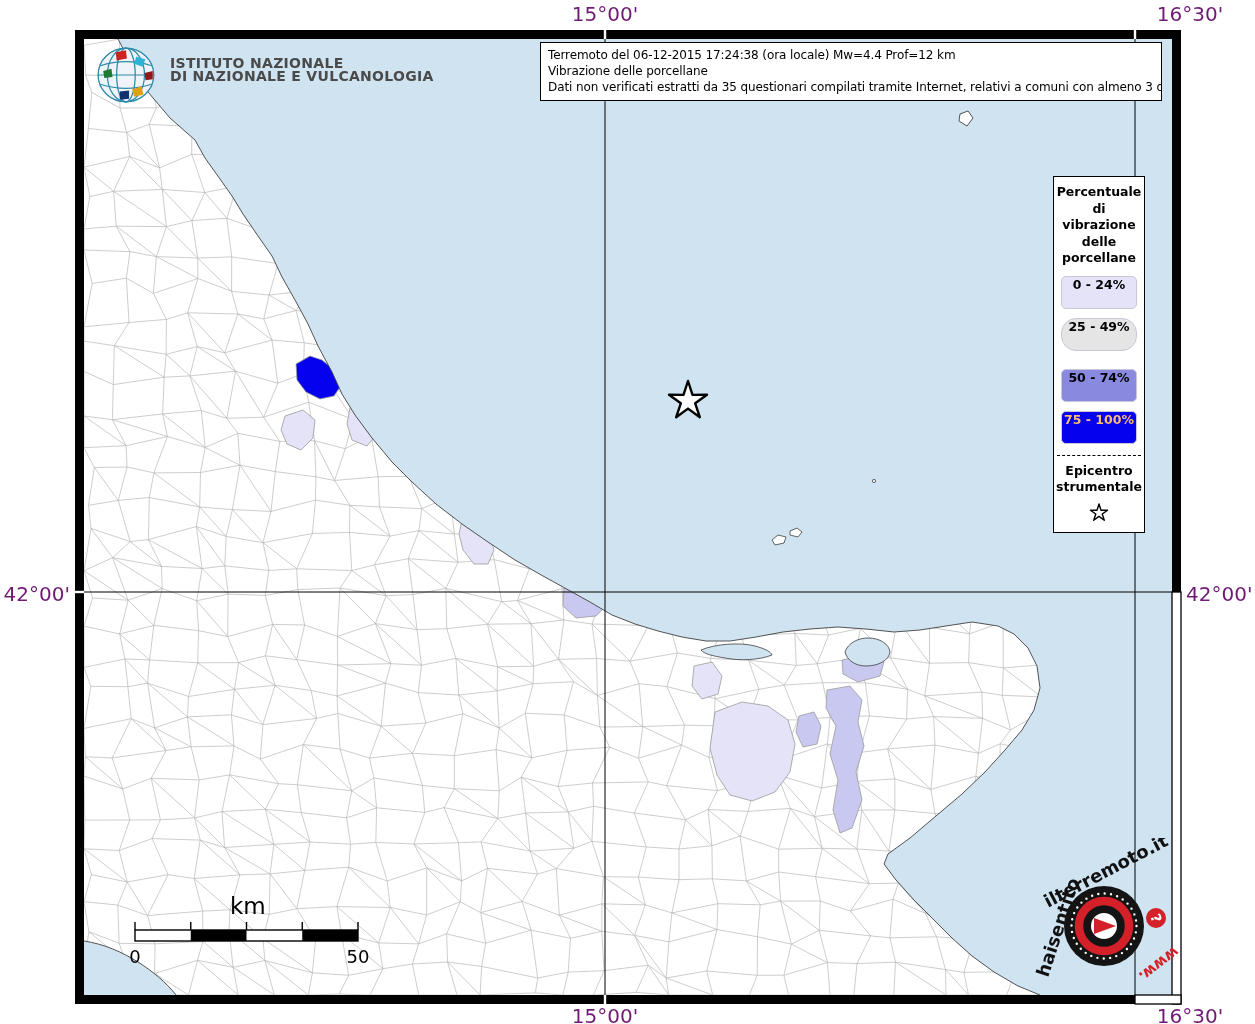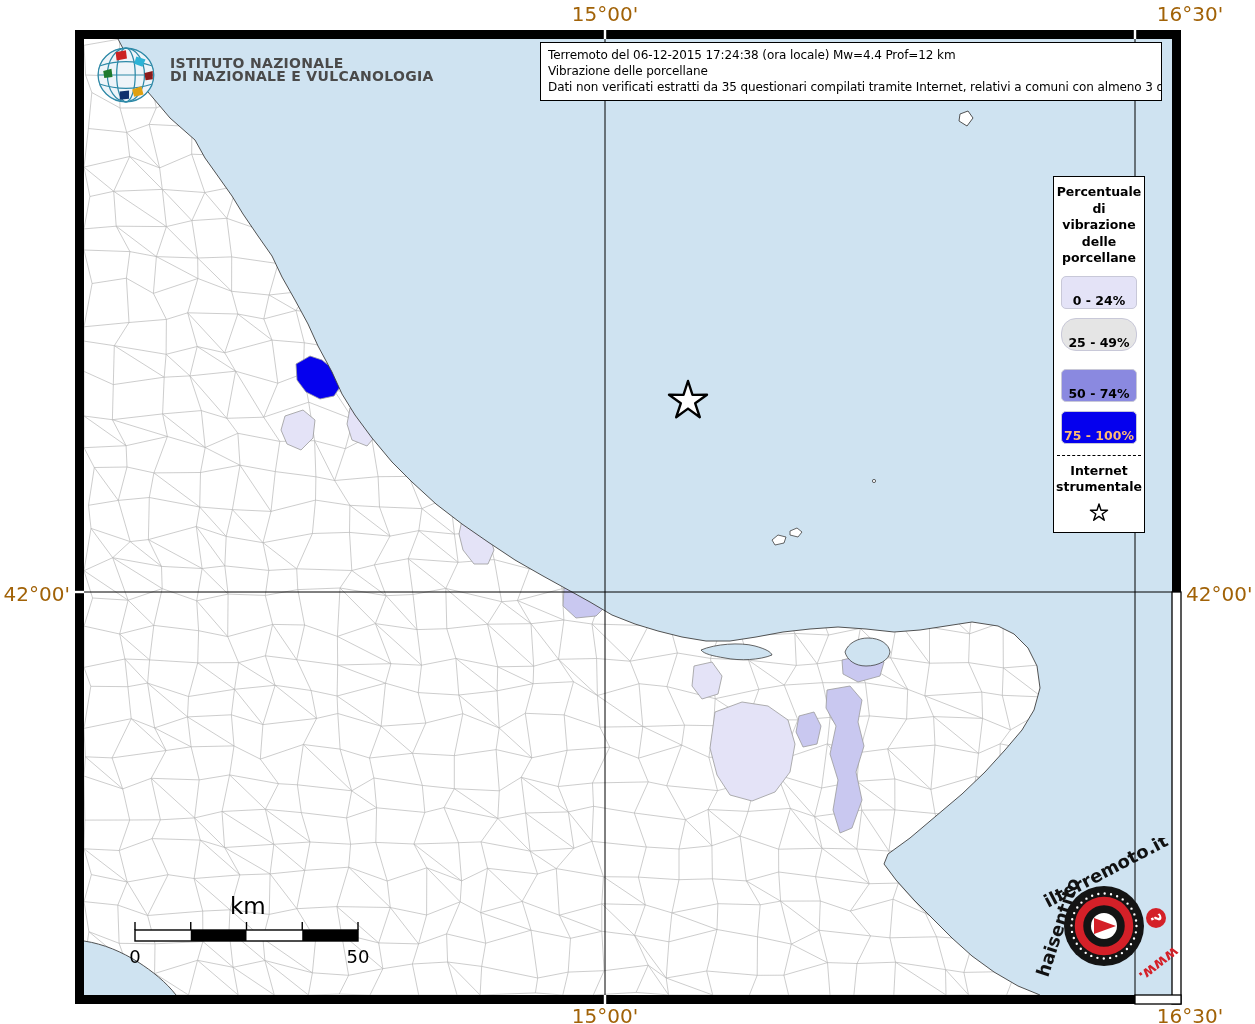--- a/index.html
+++ b/index.html
@@ -1,39 +1,39 @@
 <!DOCTYPE html>
 <html><head>
 <meta charset="utf-8">
 <style>
   *{margin:0;padding:0;box-sizing:border-box}
   html,body{background:#ffffff}
   body{font-family:"DejaVu Sans","Liberation Sans",sans-serif;color:#000}
   .page{position:relative;width:1255px;height:1024px;background:#ffffff;overflow:hidden}
   .map-svg{position:absolute;left:0;top:0;width:1255px;height:1024px;font-family:"DejaVu Sans","Liberation Sans",sans-serif}
 
-  .axis-label{position:absolute;font-size:20px;color:#a16207;white-space:nowrap}
+  .axis-label{position:absolute;font-size:20px;color:#701a75;white-space:nowrap}
   .lon-top-1{left:557px;top:2px;width:96px;text-align:center}
   .lon-top-2{left:1142px;top:2px;width:96px;text-align:center}
   .lon-bot-1{left:557px;top:1004px;width:96px;text-align:center}
   .lon-bot-2{left:1142px;top:1004px;width:96px;text-align:center}
   .lat-left{left:2px;top:582px;width:68px;text-align:right}
   .lat-right{left:1186px;top:582px;width:68px;text-align:left}
 
   .info-box{position:absolute;left:540px;top:42px;width:622px;background:#fff;border:1.6px solid #000;
     padding:4px 7px 5px;font-size:12px;line-height:16px;letter-spacing:-0.1px;white-space:nowrap;overflow:hidden}
 
   .ingv{position:absolute;left:95px;top:44px;display:flex;align-items:flex-start}
   .ingv-text{margin-left:9px;margin-top:13px;font-size:14px;font-weight:bold;color:#4a4a4a;
     line-height:13px;letter-spacing:0.3px}
 
   .legend{position:absolute;left:1053px;top:176px;width:92px;background:#fff;border:1.6px solid #000;
     padding:7px 0 8px;text-align:center}
   .legend-title{font-weight:bold;font-size:12.5px;line-height:16.5px}
-  .swatch{width:76px;height:33px;margin:9px auto 0;border-radius:5px;display:flex;align-items:flex-end;
+  .swatch{width:76px;height:33px;margin:9px auto 0;border-radius:5px;display:flex;align-items:flex-start;
     justify-content:center;font-weight:bold;font-size:12.5px;border:1px solid #c8c8d8}
   .legend-sep{border-top:1.6px dashed #000;margin:11px 3px 7px}
   .legend-epi{font-weight:bold;font-size:12.5px;line-height:16.5px}
   .legend-star{display:block;margin:4px auto 0}
 
   .scalebar-svg{position:absolute;left:118px;top:888px;font-family:"DejaVu Sans","Liberation Sans",sans-serif}
   .hsit-svg{position:absolute;left:1032px;top:838px;font-family:"DejaVu Sans","Liberation Sans",sans-serif}
 </style>
 </head>
 <body>
@@ -149,21 +149,21 @@
       <span style="color: rgb(0, 0, 0);">25 - 49%</span>
     </div>
     <div class="swatch" style="background-color: rgb(138, 137, 224); margin-top: 18px;">
       <span style="color: rgb(0, 0, 0);">50 - 74%</span>
     </div>
     <div class="swatch" style="background-color: rgb(5, 0, 238);">
       <span style="color: #fdba74;">75 - 100%</span>
     </div>
     <div class="legend-sep"></div>
     <div class="legend-epi">
-      <div>Internet</div>
+      <div>Epicentro</div>
       <div>strumentale</div>
     </div>
     <svg class="legend-star" width="24" height="24" viewBox="0 0 24 24">
       <path d="M12,4 L14,10.25 L20.56,10.22 L15.23,14.05 L17.29,20.28 L12,16.4 L6.71,20.28 L8.77,14.05 L3.44,10.22 L10,10.25 Z" fill="#ffffff" stroke="#000" stroke-width="1.4" stroke-linejoin="round"></path>
     </svg>
   </div>
 
   <svg class="scalebar-svg" width="280" height="85" viewBox="0 0 280 85">
     <text x="112" y="26" font-size="23" fill="#000">km</text>
     <g stroke="#000" stroke-width="1.4">

